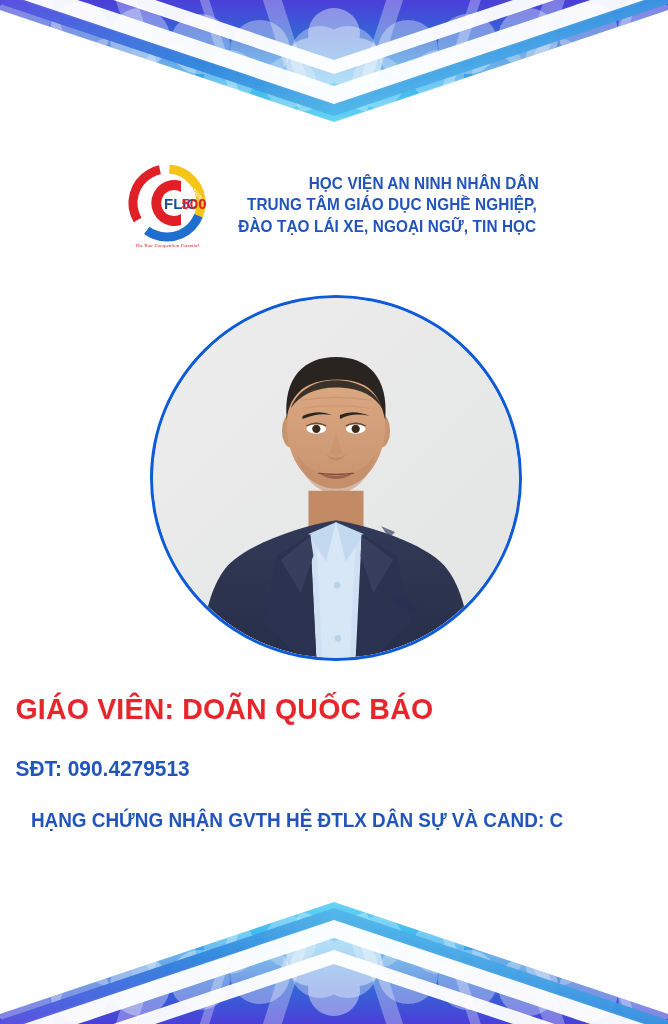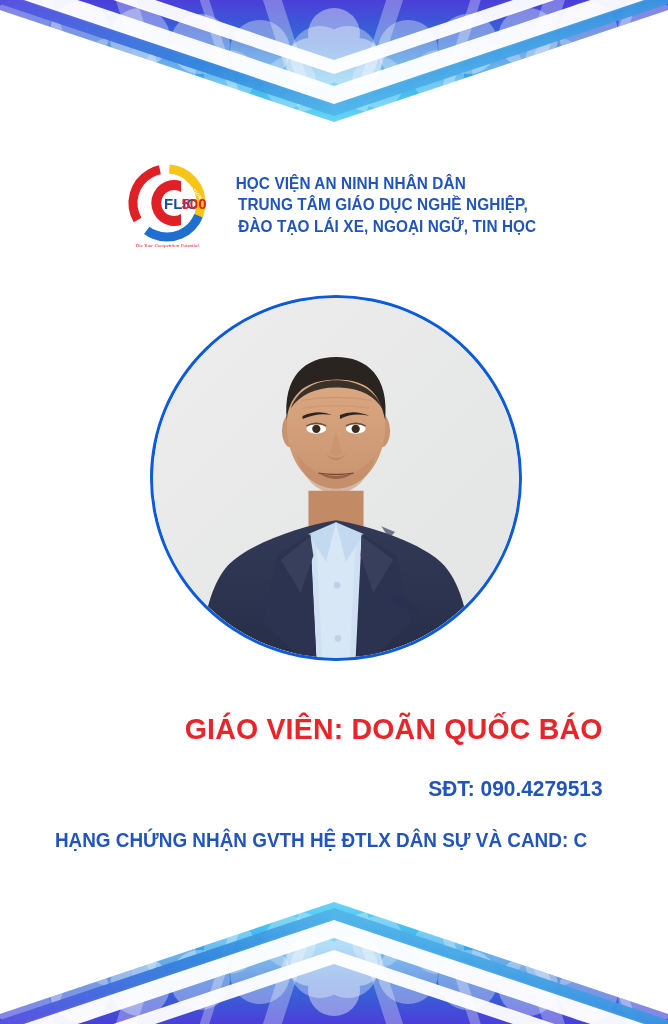--- a/index.html
+++ b/index.html
@@ -17,21 +17,21 @@
   .deco svg{display:block;width:668px;height:140px;}
 
   
   .header{
     position:absolute;top:150px;left:0;width:668px;height:110px;
     display:flex;align-items:center;justify-content:center;gap:14px;
   }
   .logo{width:92px;height:92px;position:relative;flex:0 0 auto;}
   .logo svg{display:block;width:92px;height:92px;}
   .org-lines{
-    display:flex;flex-direction:column;align-items:flex-start;justify-content:center;
+    display:flex;flex-direction:column;align-items:flex-end;justify-content:center;
     line-height:1.28;
   }
   .org-lines .ln{
     color:#2255bb;font-weight:bold;white-space:nowrap;
     font-size:16.5px;letter-spacing:.1px;
     transform:scaleX(.93);transform-origin:center;
   }
 
   
   .portrait-wrap{
@@ -39,21 +39,21 @@
   }
   .portrait-ring{
     position:absolute;inset:0;border-radius:50%;
     border:3px solid #0d5bd8;box-sizing:border-box;overflow:hidden;
     background:#e9eaea;
   }
   .photo{position:absolute;inset:0;border-radius:50%;overflow:hidden;}
   .photo svg{display:block;width:100%;height:100%;}
 
   
-  .info{position:absolute;left:0;top:712px;width:618px;text-align:right;}
+  .info{position:absolute;left:0;top:692px;width:618px;text-align:left;}
   .teacher-name{
     color:#e8252a;font-weight:bold;font-size:30px;letter-spacing:.2px;
     margin:0;padding:0;line-height:1.1;
     transform:scaleX(.95);
   }
   .phone{
     color:#2255bb;font-weight:bold;font-size:22px;margin:0;padding:0;
     margin-top:32px;line-height:1.1;transform:scaleX(.95);
   }
   .rank{

